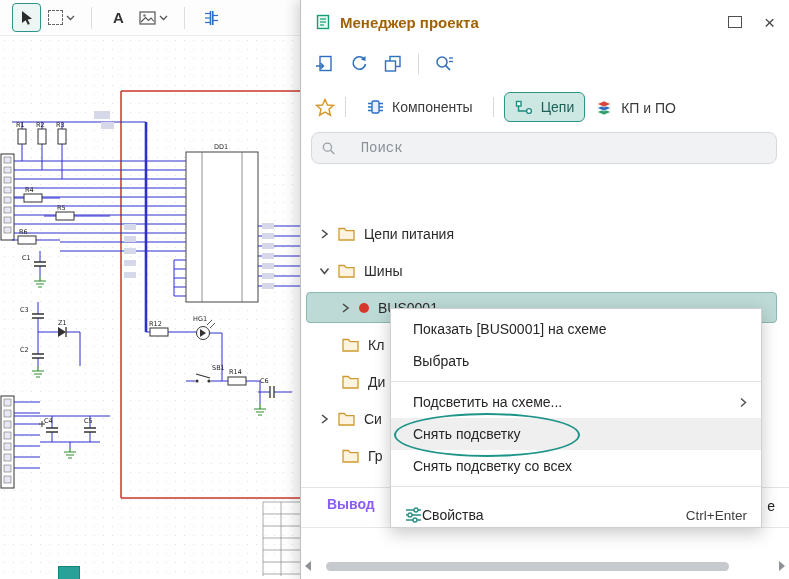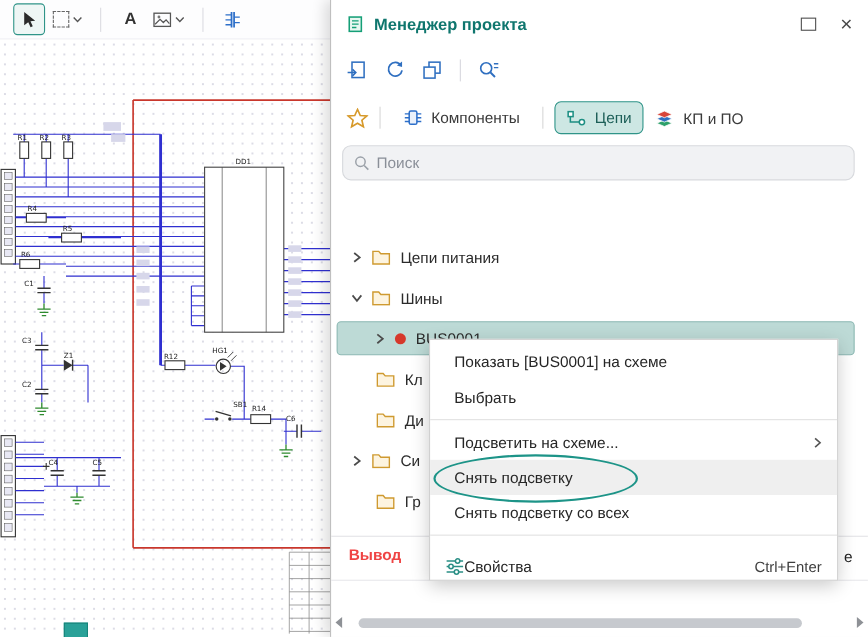--- a/index.html
+++ b/index.html
@@ -20,50 +20,50 @@
           background-image:radial-gradient(circle,#dcdce6 0.7px,transparent 0.8px);background-size:9px 9px;}
   .canvas svg{position:absolute;top:0;left:0;}
   .sch-lbl{font-size:6.5px;fill:#222;font-family:"DejaVu Sans",sans-serif;}
 
   .mini-box{position:absolute;left:58px;top:566px;width:20px;height:13px;background:#2aa198;border:1px solid #17847a;z-index:4;}
 
   
   .panel{position:absolute;left:300px;top:0;width:489px;height:579px;background:#ffffff;box-sizing:border-box;
          border-left:1px solid #bfbfbf;box-shadow:-5px 0 12px rgba(0,0,0,.14);z-index:10;}
   .p-header{position:absolute;top:0;left:0;right:0;height:44px;display:flex;align-items:center;padding:0 14px;}
-  .p-title{font-size:15px;font-weight:bold;color:#0f766e;margin-left:9px;}
+  .p-title{font-size:15px;font-weight:bold;color:#a16207;margin-left:9px;}
   .win-btns{margin-left:auto;display:flex;align-items:center;gap:22px;}
   .max-btn{width:12px;height:10px;border:1.3px solid #4f4f4f;display:inline-block;}
   .close-btn{font-size:19px;color:#4a4a4a;line-height:1;cursor:default;}
 
   .p-toolbar{position:absolute;top:46px;left:14px;right:14px;height:36px;display:flex;align-items:center;gap:16px;}
   .pt-sep{width:1px;height:20px;background:#d8d8de;}
 
   .tabs-row{position:absolute;top:86px;left:14px;right:14px;height:42px;display:flex;align-items:center;}
   .tab{display:flex;align-items:flex-end;gap:8px;padding:6px 10px;font-size:14px;color:#3a3a3a;border-radius:6px;}
   .tab.selected{background:#cde7e3;border:1.5px solid #2f9488;color:#1d5f58;}
   .tab-sep{width:1px;height:20px;background:#d8d8d8;margin:0 10px;}
 
   .search-row{position:absolute;top:132px;left:10px;right:12px;height:32px;background:#f1f2f4;
               border:1px solid #d7d9dd;border-radius:8px;display:flex;align-items:center;padding:0 10px;box-sizing:border-box;}
-  .search-row input{border:none;outline:none;background:transparent;font-size:14px;color:#7f1d1d;margin-left:4px;width:100%;
-                    font-family:Liberation Sans, sans-serif;}
+  .search-row input{border:none;outline:none;background:transparent;font-size:14px;color:#7f1d1d;margin-left:23px;width:100%;
+                    font-family:Liberation Mono, monospace;}
   .search-row input::placeholder{color:#8a8f98;}
 
   .tree-row{position:absolute;left:5px;right:12px;height:37px;display:flex;align-items:center;gap:9px;
             font-size:14px;color:#2b2b2b;padding-left:14px;box-sizing:border-box;}
   .tree-row.sub{padding-left:36px;}
   .tree-row.selected{height:31px;background:#bddad6;border:1px solid #8cb8b3;border-radius:4px;padding-left:34px;}
   .chev path{fill:none;stroke:#4c4c4c;stroke-width:1.6;}
   .chev.exp{transform:rotate(90deg);}
   .folder path{fill:#fdf4e0;stroke:#cf9a30;stroke-width:1.3;}
   .net-dot{width:10px;height:10px;border-radius:50%;background:#d6382b;display:inline-block;}
 
   .out-sep1{position:absolute;top:487px;left:0;right:0;border-top:1px solid #e3e3e6;}
-  .out-label{position:absolute;top:496px;left:16px;font-size:14px;font-weight:bold;color:#ef4444;}
+  .out-label{position:absolute;top:496px;left:26px;font-size:14px;font-weight:bold;color:#8b5cf6;}
   .out-colsep{position:absolute;top:490px;right:36px;width:1px;height:32px;background:#e0e0e4;}
   .out-clip{position:absolute;top:498px;right:14px;font-size:14px;color:#222;}
   .out-sep2{position:absolute;top:527px;left:0;right:0;border-top:1px solid #e8e8ec;}
 
   .hscroll{position:absolute;bottom:6px;left:4px;right:4px;height:14px;display:flex;align-items:center;}
   .sb-arrow{width:0;height:0;border-top:5px solid transparent;border-bottom:5px solid transparent;}
   .sb-arrow.left{border-right:6px solid #8e9196;}
   .sb-arrow.right{border-left:6px solid #8e9196;}
   .sb-track{flex:1;height:9px;margin:0 5px;position:relative;}
   .sb-thumb{position:absolute;left:10px;top:0;height:9px;width:88%;background:#c6c9ce;border-radius:5px;}

